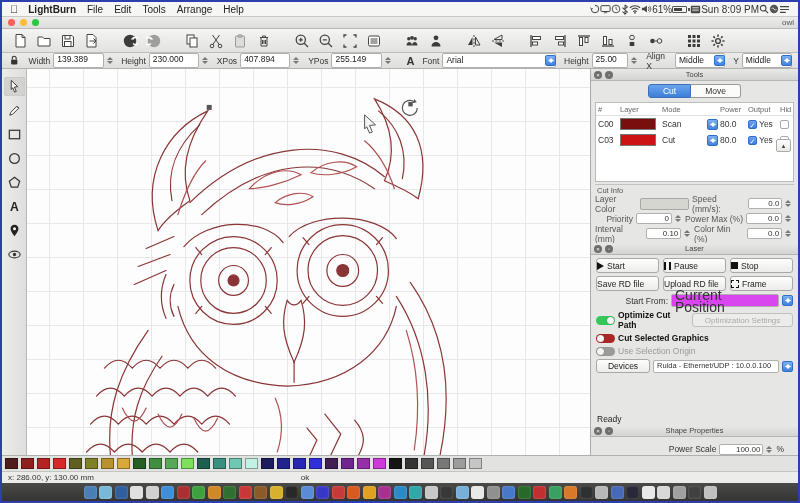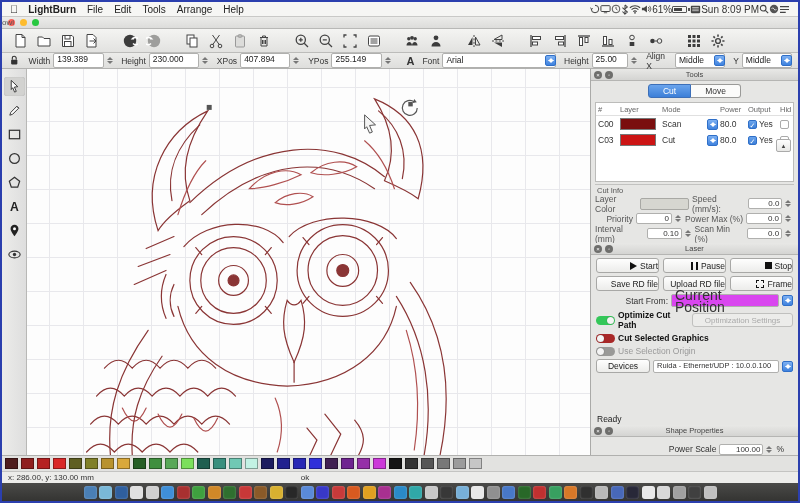--- a/index.html
+++ b/index.html
@@ -19,21 +19,21 @@
   .mstatus svg { display:block; }
   .batt-body { width:15px; height:7px; border:1px solid #555; border-radius:1px; position:relative; display:inline-block; }
   .batt-body i { position:absolute; left:1px; top:1px; bottom:1px; width:60%; background:#444; }
   .batt-nub { width:2px; height:3px; background:#555; display:inline-block; margin-left:1px; }
 
   
   .titlebar { height:12px; background:linear-gradient(#ececea,#dcdcda); border-bottom:1px solid #b8b8b6;
               display:flex; align-items:center; padding:0 6px; position:relative; flex:0 0 auto; }
   .tl { width:7px; height:7px; border-radius:50%; margin-right:5px; }
   .tl.r { background:#ff5f57; } .tl.y { background:#febc2e; } .tl.g { background:#28c840; }
-  .wtitle { position:absolute; left:0; right:16px; text-align:left; font-size:8px; color:#555; }
+  .wtitle { position:absolute; left:0; right:4px; text-align:right; font-size:8px; color:#555; }
 
   
   .toolbar1 { height:24px; background:linear-gradient(#f4f4f2,#e2e2e0); border-bottom:1px solid #bcbcba;
               display:flex; align-items:center; padding:0 6px; flex:0 0 auto; }
   .tgroup { display:flex; align-items:center; margin-right:14px; }
   .tbtn { width:24px; height:20px; display:flex; align-items:center; justify-content:center; }
   .tbtn svg { width:16px; height:16px; }
   .toolbar2 { height:16px; background:linear-gradient(#ececea,#dededc); border-bottom:1px solid #b2b2b0;
               display:flex; align-items:center; padding:0 6px; font-size:8.5px; color:#333; gap:3px; flex:0 0 auto; }
   .t2label { margin-left:5px; }
@@ -92,21 +92,21 @@
   .ci-title { font-size:7.5px; color:#555; margin:0 0 1px 2px; }
   .ci-row { display:flex; align-items:center; justify-content:flex-end; gap:3px; height:15px; padding-right:2px; }
   .ci-label { color:#555; }
   .ci-input { background:#fff; border:1px solid #b0b0ae; border-radius:2px; width:36px; height:11px;
               font-size:8px; text-align:right; padding:0 2px; line-height:10px; }
   .lc-btn { width:52px; height:12px; background:#d6d6d0; border:1px solid #a8a8a4; border-radius:2px; }
 
   .laser-body { padding:3px 5px 0 5px; display:flex; flex-direction:column; gap:3px; }
   .btnrow { display:flex; gap:4px; }
   .pushbtn { flex:1; height:15px; background:linear-gradient(#fefefe,#ececea); border:1px solid #a8a8a6;
-             border-radius:3px; display:flex; align-items:center; justify-content:flex-end; gap:3px;
+             border-radius:3px; display:flex; align-items:center; justify-content:flex-start; gap:3px;
              font-size:8.5px; color:#222; }
   .gi { display:inline-block; }
   .gi-play { width:0; height:0; border-top:4px solid transparent; border-bottom:4px solid transparent; border-left:7px solid #111; }
   .gi-pause { width:7px; height:8px; border-left:2.5px solid #111; border-right:2.5px solid #111; }
   .gi-stop { width:7px; height:7px; background:#111; }
   .gi-frame { width:8px; height:8px; border:1px dashed #111; }
   .sfrow { display:flex; align-items:center; justify-content:flex-end; gap:3px; }
   .sf-field { width:108px; height:13px; background:#d946ef; border:1px solid #b0b0ae; border-radius:2px;
               font-size:14px; padding:0 3px; line-height:12px; display:flex; align-items:center; }
   .togrow { display:flex; align-items:center; gap:3px; }
@@ -631,21 +631,21 @@
               <i class="dn"></i>
             </span>
         </div>
         <div class="ci-row">
           <span class="ci-label">Interval (mm)</span>
           <span class="ci-input">0.10</span>
           <span class="stepper">
               <i class="up"></i>
               <i class="dn"></i>
             </span>
-          <span class="ci-label">Scan Min (%)</span>
+          <span class="ci-label">Color Min (%)</span>
           <span class="ci-input">0.0</span>
           <span class="stepper">
               <i class="up"></i>
               <i class="dn"></i>
             </span>
         </div>
       </div>
 
       <div class="phead">
         <span class="pbtn">×</span>

